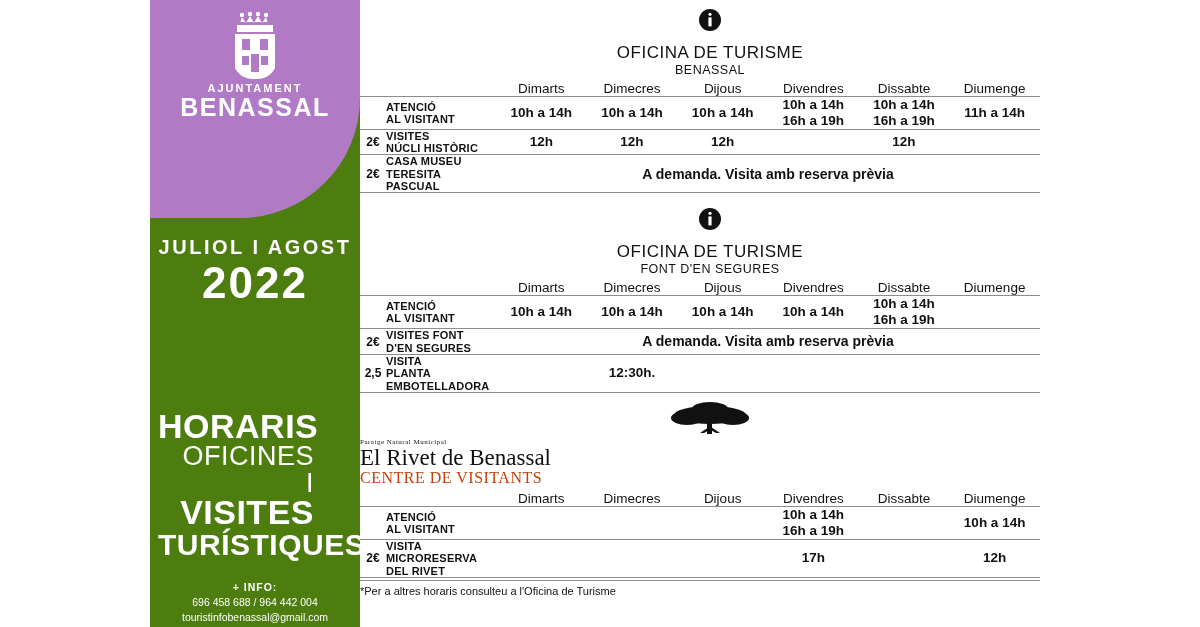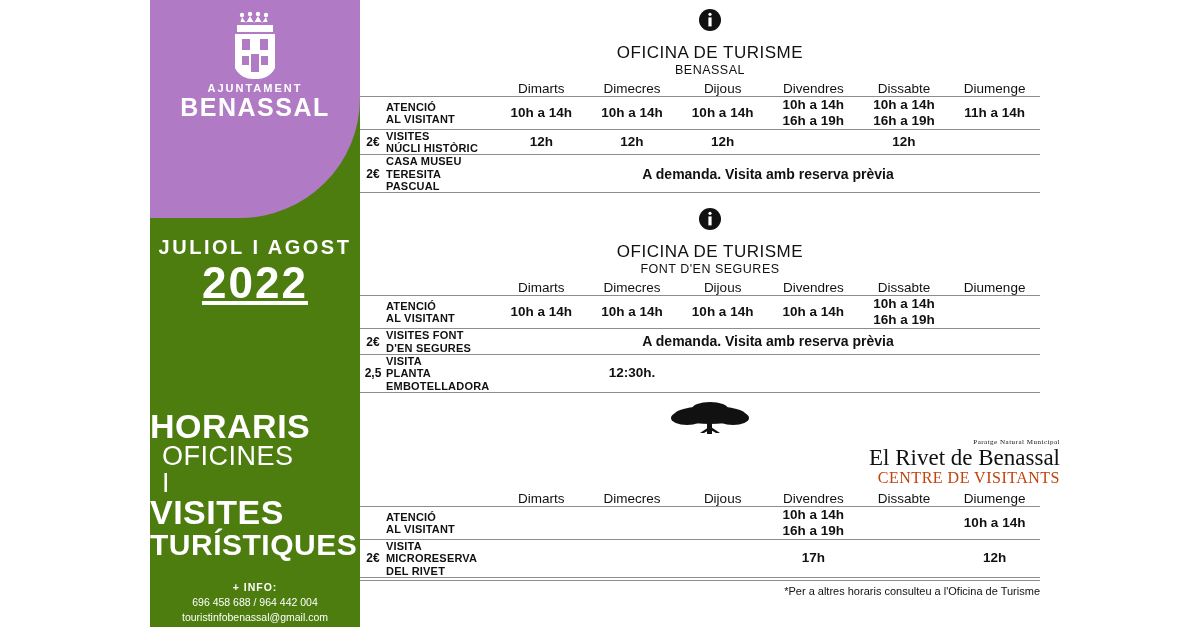--- a/index.html
+++ b/index.html
@@ -9,23 +9,23 @@
   
   .left-panel{position:absolute;left:150px;top:0;width:210px;height:627px;background:#4d7c0f;overflow:hidden;}
   .left-top{position:absolute;left:0;top:0;width:210px;height:218px;background:#b07bc4;border-bottom-right-radius:120px;}
   .crest{position:absolute;left:0;top:8px;width:210px;text-align:center;color:#fff;}
   .crest svg{display:block;margin:0 auto;}
   .crest .c-l1{font-size:11px;letter-spacing:2px;margin-top:2px;font-weight:bold;}
   .crest .c-l2{font-size:25px;letter-spacing:1.5px;font-weight:bold;line-height:1.05;}
 
   .left-body{position:absolute;left:0;top:236px;width:210px;color:#fff;text-align:center;}
   .month{font-size:20px;font-weight:bold;letter-spacing:2.5px;}
-  .year{font-size:44px;font-weight:bold;letter-spacing:2px;line-height:1;margin-top:2px;text-decoration:underline;}
-
-  .big-title{position:absolute;left:0;top:410px;width:170px;color:#fff;text-align:left;padding-right:14px;box-sizing:border-box;line-height:0.98;}
+  .year{font-size:44px;font-weight:bold;letter-spacing:2px;line-height:1;margin-top:2px;}
+
+  .big-title{position:absolute;left:8px;top:410px;width:170px;color:#fff;text-align:right;padding-right:14px;box-sizing:border-box;line-height:0.98;}
   .big-title .t1{font-size:34px;font-weight:bold;letter-spacing:0.5px;}
   .big-title .t2{font-size:27px;font-weight:normal;letter-spacing:0.5px;padding-left:12px;}
   .big-title .t3{font-size:34px;font-weight:bold;letter-spacing:0.5px;}
   .big-title .t4{font-size:30px;font-weight:bold;letter-spacing:0.5px;}
 
   .info-block{position:absolute;left:0;top:580px;width:210px;color:#fff;text-align:center;font-size:10.5px;line-height:1.45;}
   .info-block .info-head{font-weight:bold;letter-spacing:1px;}
 
   
   .content{position:absolute;left:360px;top:0;width:700px;height:627px;background:#fff;}
@@ -36,23 +36,23 @@
   .sec-sub{font-size:12.5px;letter-spacing:0.5px;color:#111;margin-top:0px;}
 
   table.sched{border-collapse:collapse;width:680px;margin:4px 0 0 0;table-layout:fixed;}
   table.sched td,table.sched th{padding:0;}
   .daysrow th{font-size:13.5px;font-weight:normal;color:#111;text-align:center;padding-bottom:3px;margin-top:8px;}
   .c-price{width:26px;text-align:center;font-size:12px;font-weight:bold;color:#111;}
   .c-label{width:110px;font-size:11px;font-weight:bold;color:#111;line-height:1.12;letter-spacing:0.2px;padding:4px 0 4px 28px;box-sizing:border-box;}
   .c-day{text-align:center;font-size:13.5px;font-weight:bold;color:#111;line-height:1.18;}
   .rowline{border-top:1px solid #8d8d8d;border-bottom:1px solid #8d8d8d;}
   .wide{font-size:14px;font-weight:bold;text-align:center;color:#111;}
-  .footnote{font-size:11px;color:#111;text-align:right;width:680px;padding-top:4px;border-top:1px solid #8d8d8d;margin-top:2px;}
-
-  .rivet-logo{text-align:right;line-height:1.05;}
+  .footnote{font-size:11px;color:#111;text-align:left;width:680px;padding-top:4px;border-top:1px solid #8d8d8d;margin-top:2px;}
+
+  .rivet-logo{text-align:left;line-height:1.05;}
   .rivet-logo .r1{font-size:7px;font-family:"Liberation Serif",serif;letter-spacing:0.5px;color:#111;}
   .rivet-logo .r2{font-size:23px;font-family:"Liberation Serif",serif;color:#111;}
   .rivet-logo .r3{font-size:16px;font-family:"Liberation Serif",serif;letter-spacing:0.5px;color:#c2410c;}
 </style>
 </head>
 <body>
 
 <div id="page">
 
   <div class="left-panel">

